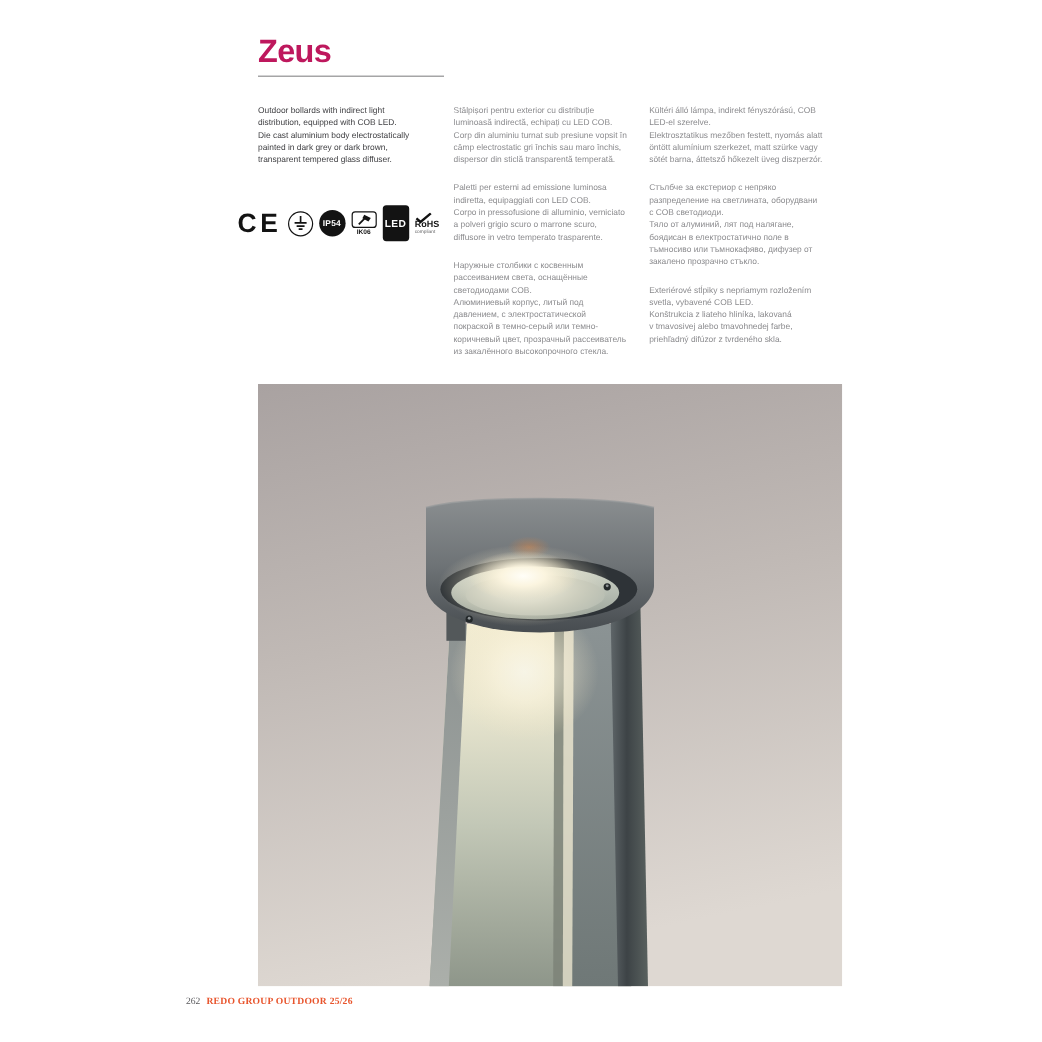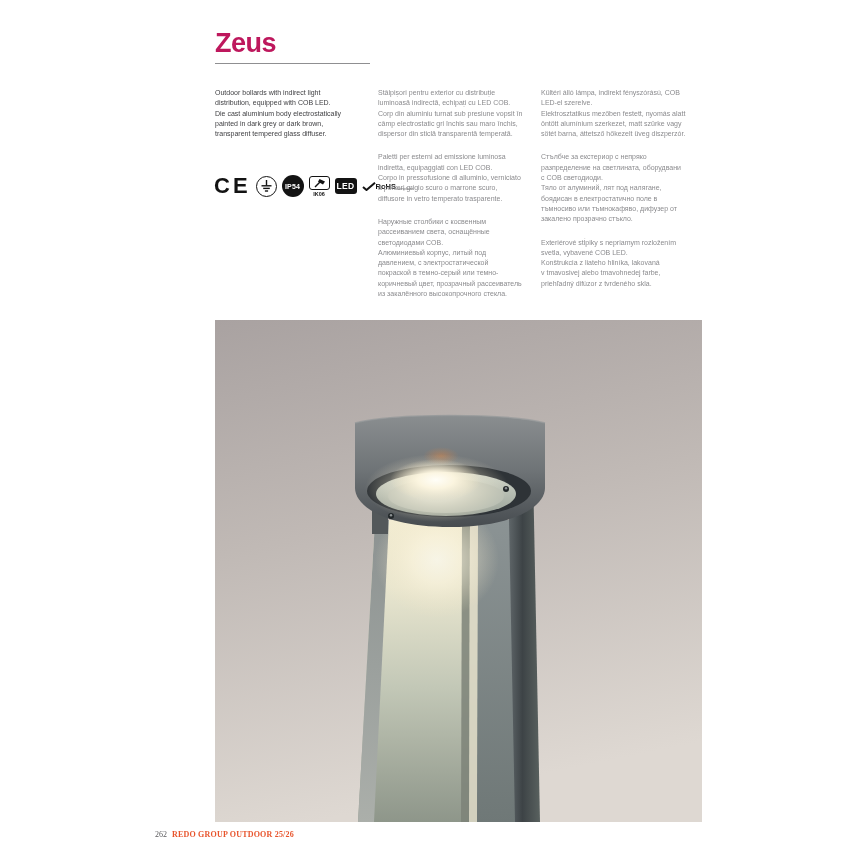--- a/index.html
+++ b/index.html
@@ -21,21 +21,21 @@
     width: 155px; height: 1px; background: #8f8f91;
   }
 
   .col { position: absolute; top: 88px; font-size: 7px; line-height: 10.3px; color: #8b8b8e; }
   .col p { margin: 0 0 13px 0; white-space: pre-line; }
   .col1 { left: 215px; width: 156px; color: #414144; }
   .col2 { left: 378px; width: 160px; }
   .col3 { left: 541px; width: 160px; }
 
   .badges {
-    position: absolute; left: 214px; top: 169px;
+    position: absolute; left: 198px; top: 169px;
     display: flex; align-items: center; gap: 5px; height: 34px;
   }
   .ce-mark {
     font-size: 22px; font-weight: bold; color: #131313;
     letter-spacing: 3px; line-height: 22px;
   }
   .earth-badge {
     width: 21px; height: 21px; border: 1.7px solid #131313; border-radius: 50%;
     display: flex; align-items: center; justify-content: center;
   }
@@ -44,25 +44,25 @@
     color: #fff; font-size: 7px; font-weight: bold;
     display: flex; align-items: center; justify-content: center; letter-spacing: 0.2px;
   }
   .ik06-badge { display: flex; flex-direction: column; align-items: center; }
   .ik06-box {
     width: 21px; height: 14px; border: 1.7px solid #131313; border-radius: 3px;
     display: flex; align-items: center; justify-content: center;
   }
   .ik06-label { font-size: 5.5px; font-weight: bold; color: #131313; margin-top: 1px; }
   .led-badge {
-    width: 22px; height: 16px; background: #131313; border-radius: 3px;
+    width: 22px; height: 30px; background: #131313; border-radius: 3px;
     color: #fff; font-size: 8.5px; font-weight: bold;
     display: flex; align-items: center; justify-content: center; letter-spacing: 0.3px;
   }
-  .rohs-badge { display: flex; flex-direction: row; align-items: flex-end; line-height: 1; }
+  .rohs-badge { display: flex; flex-direction: column; align-items: flex-start; line-height: 1; }
   .rohs-label { font-size: 7.5px; font-weight: bold; color: #131313; margin-top: -3px; }
   .rohs-sub { font-size: 4px; color: #5f5f61; margin-top: 1px; }
 
   .photo {
     position: absolute; left: 215px; top: 320px;
     width: 487px; height: 502px; overflow: hidden;
   }
 
   .footer {
     position: absolute; left: 155px; top: 830px;

